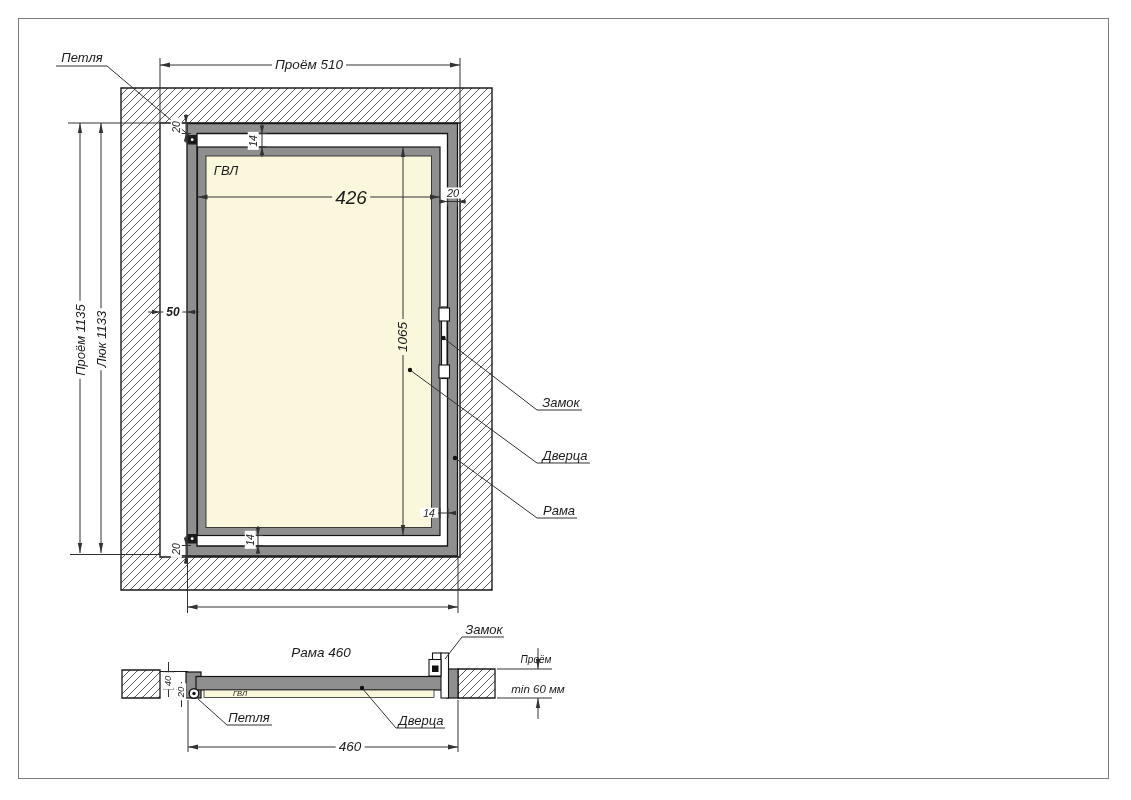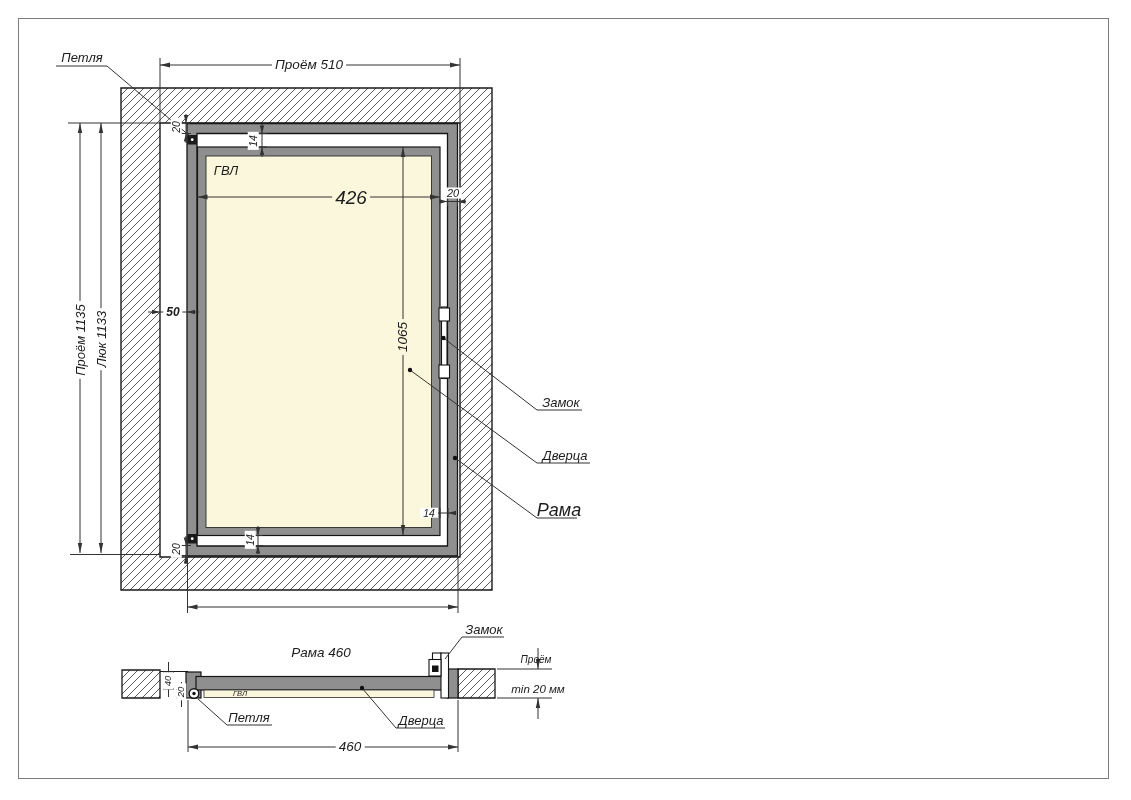--- a/index.html
+++ b/index.html
@@ -165,21 +165,21 @@
       </g>
       <circle cx="362" cy="688" r="2.2" fill="#111"></circle>
     </g>
   </svg>
 
 
   <div class="lbl" style="left:82px;top:57px;font-size:13px;">Петля</div>
   <div class="lbl" style="left:226px;top:170px;font-size:13px;">ГВЛ</div>
   <div class="lbl" style="left:561px;top:402px;font-size:13px;">Замок</div>
   <div class="lbl" style="left:565px;top:455px;font-size:13px;">Дверца</div>
-  <div class="lbl" style="left:559px;top:510px;font-size:18px;text-align:center;">Рама</div>
+  <div class="lbl" style="left:559px;top:510px;font-size:13px;text-align:center;">Рама</div>
 
   <div class="lbl bgw" style="left:309px;top:65px;font-size:13.5px;">Проём 510</div>
   <div class="lbl bgw v" style="left:80px;top:340px;font-size:13px;">Проём 1135</div>
   <div class="lbl bgw v" style="left:101px;top:339px;font-size:13px;">Люк 1133</div>
   <div class="lbl bgc" style="left:326px;top:196.5px;font-size:19px;margin-left:25px;">426</div>
   <div class="lbl bgc v" style="left:403px;top:337px;font-size:13.5px;">1065</div>
   <div class="lbl bgw" style="left:173px;top:312px;font-size:12px;font-weight:bold;">50</div>
   <div class="lbl bgw v" style="left:176px;top:127px;font-size:10.5px;">20</div>
   <div class="lbl bgw v" style="left:253px;top:140.5px;font-size:10.5px;">14</div>
   <div class="lbl bgw" style="left:453px;top:192.5px;font-size:11px;">20</div>
@@ -190,14 +190,14 @@
 
   <div class="lbl" style="left:484px;top:629px;font-size:13px;">Замок</div>
   <div class="lbl" style="left:240px;top:693.5px;font-size:7.5px;">ГВЛ</div>
   <div class="lbl" style="left:249px;top:717px;font-size:13px;">Петля</div>
   <div class="lbl" style="left:421px;top:720px;font-size:13px;">Дверца</div>
 
   <div class="lbl bgw" style="left:322px;top:747px;font-size:13.5px;margin-left:28px;">460</div>
   <div class="lbl bgw v" style="left:167.5px;top:680.5px;font-size:9.5px;">40</div>
   <div class="lbl bgw v" style="left:181px;top:692px;font-size:9.5px;">20</div>
   <div class="lbl" style="left:536px;top:660px;font-size:10px;">Проём</div>
-  <div class="lbl" style="left:538px;top:690px;font-size:11.5px;">min 20 мм</div>
+  <div class="lbl" style="left:538px;top:690px;font-size:11.5px;">min 60 мм</div>
 </div>
 
 </body></html>

